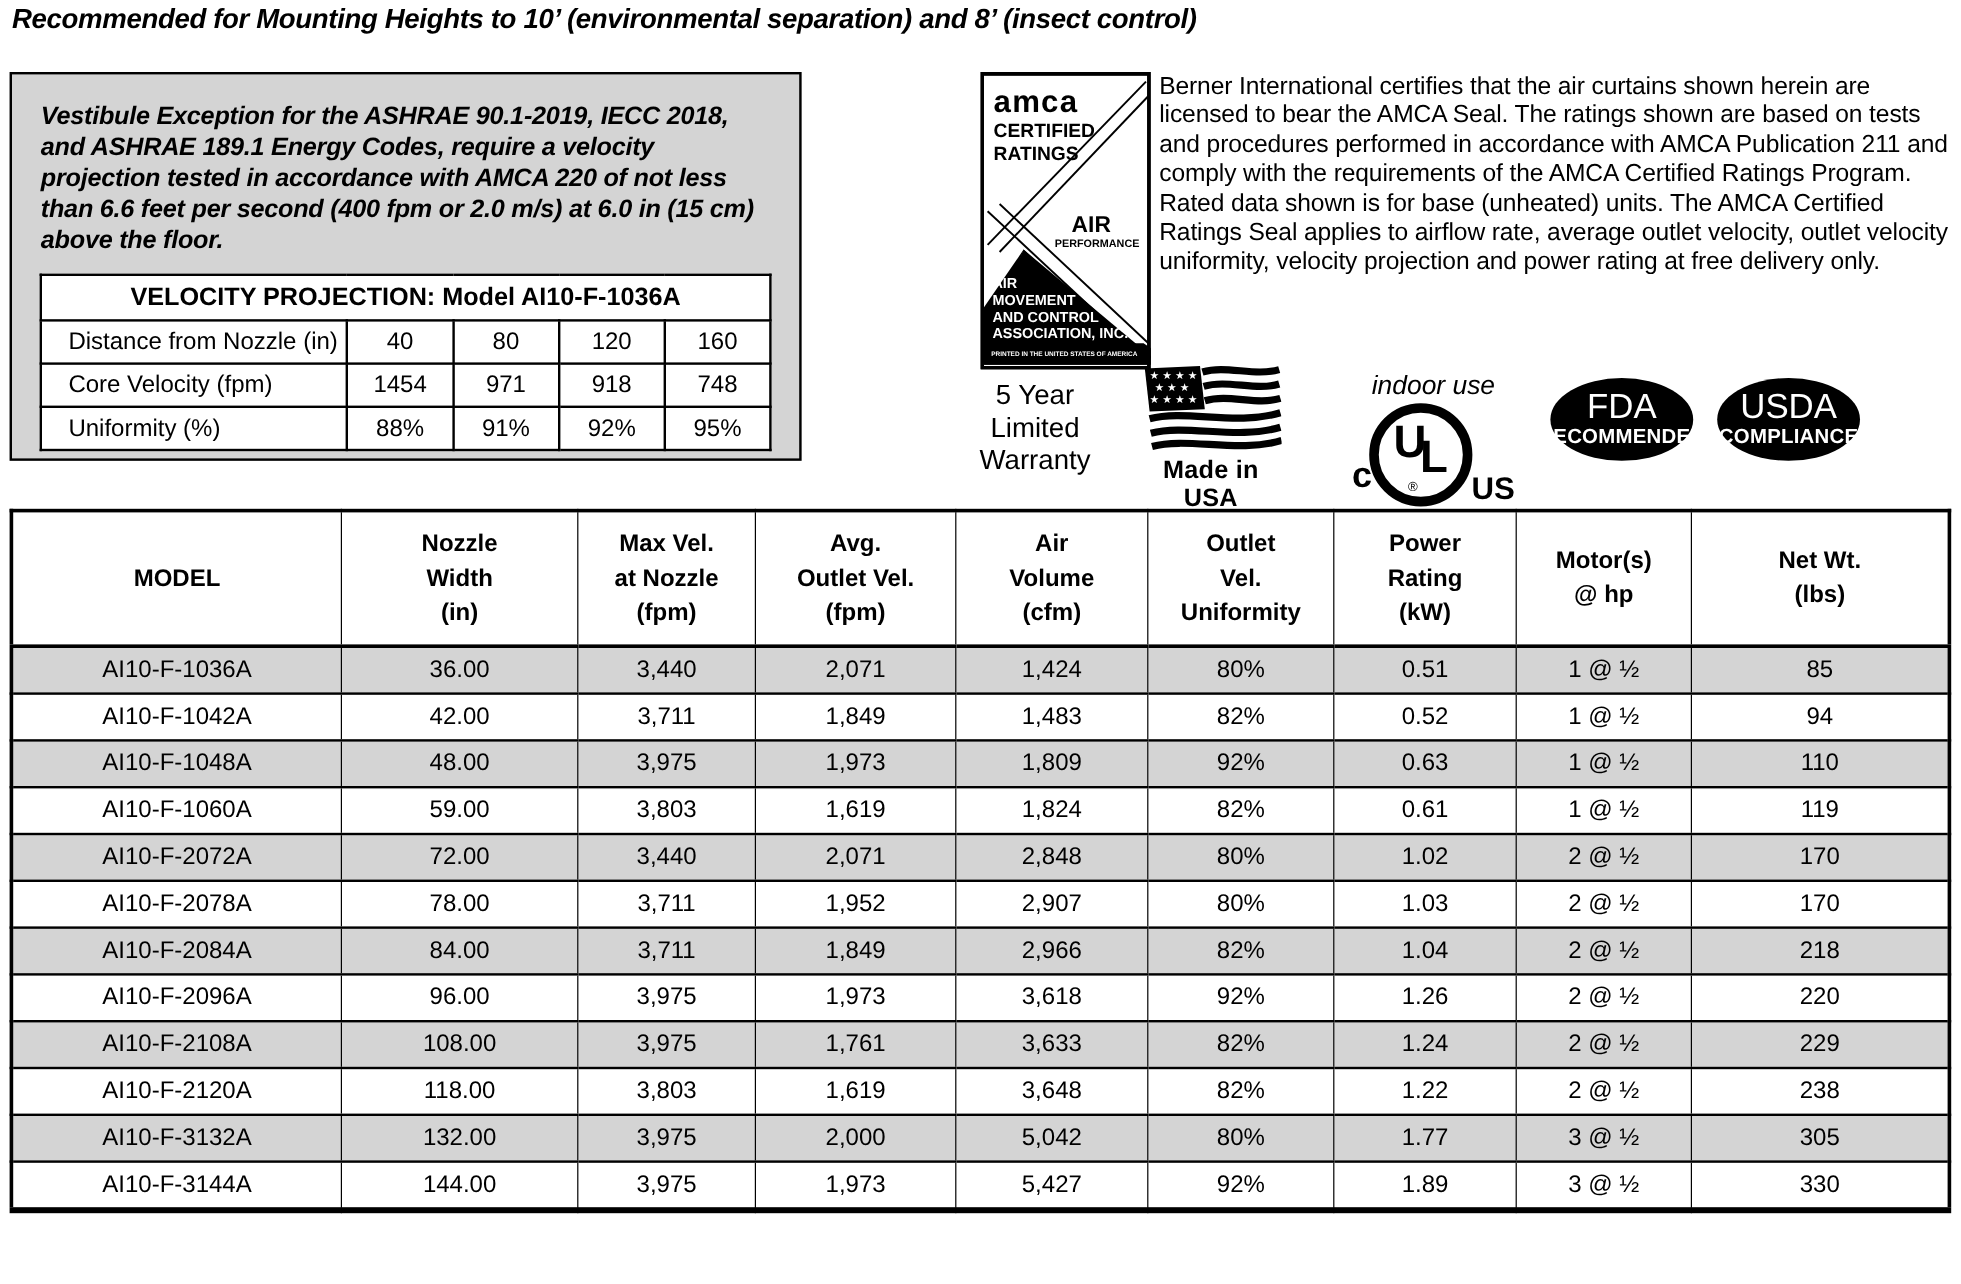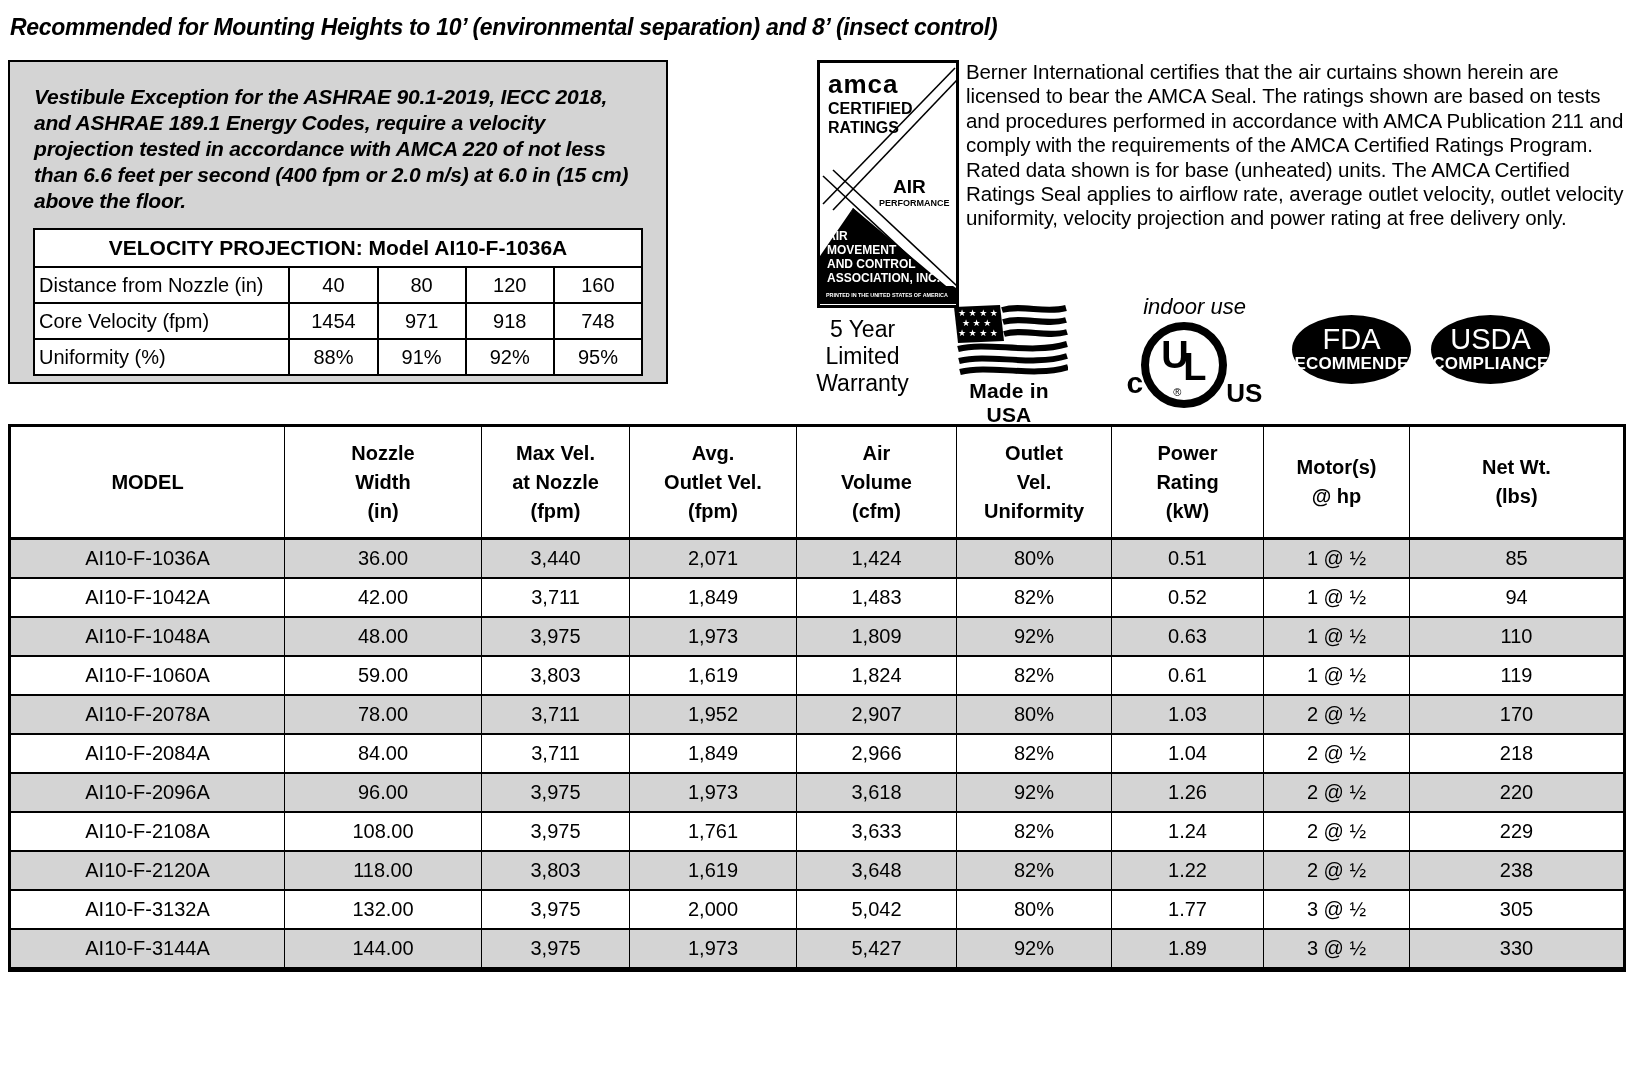--- a/index.html
+++ b/index.html
@@ -3,59 +3,59 @@
 <meta charset="utf-8">
 <style>
   html,body { margin:0; padding:0; }
   body {
     width:1634px; height:1070px; background:#fff; color:#000;
     font-family:"Liberation Sans", sans-serif; position:relative; overflow:hidden;
   }
 
   
   .page-heading {
-    position:absolute; left:10px; top:14px; width:1620px;
+    position:absolute; left:10px; top:2px; width:1620px;
     font-size:23px; font-weight:bold; font-style:italic; letter-spacing:-0.3px;
     white-space:nowrap;
   }
 
   
   .vestibule-box {
     position:absolute; left:8px; top:60px; width:660px; height:324px;
     background:#d4d4d4; border:2px solid #000; box-sizing:border-box;
   }
   .vestibule-text {
     margin:22px 24px 14px 24px; font-size:21px; font-weight:bold; font-style:italic;
     line-height:1.24; letter-spacing:-0.2px;
   }
   .velocity-table {
     border-collapse:collapse; background:#fff; margin:0 auto;
     width:calc(100% - 46px); font-size:20px; table-layout:fixed;
   }
   .velocity-table th, .velocity-table td { border:2px solid #000; text-align:center; padding:0; height:34px; }
   .velocity-table .vt-title { font-weight:bold; font-size:21px; height:36px; }
-  .velocity-table td.vt-label { text-align:left; padding-left:4px; }
+  .velocity-table td.vt-label { text-align:left; padding-left:22px; }
 
   
   .amca-seal { position:absolute; left:817px; top:60px; }
 
   
   .cert-text {
     position:absolute; left:966px; top:60px; width:664px;
     font-size:20.5px; line-height:24.4px; letter-spacing:-0.1px;
   }
 
   
   .warranty {
     position:absolute; left:795px; top:316px; width:135px; text-align:center;
     font-weight:normal; font-size:23px; line-height:1.18; white-space:pre-line;
   }
   .flag-block { position:absolute; left:946px; top:303px; width:126px; text-align:center; }
   .made-usa { font-weight:bold; font-size:21px; margin-top:0px; letter-spacing:0.2px; }
-  .indoor-ul { position:absolute; left:1112px; top:294px; width:165px; text-align:center; }
+  .indoor-ul { position:absolute; left:1112px; top:308px; width:165px; text-align:center; }
   .indoor-use { font-style:italic; font-size:22px; margin-bottom:2px; }
   .ul-row { display:flex; align-items:flex-end; justify-content:center; }
   .ul-c { font-weight:bold; font-size:30px; line-height:1; margin-right:-2px; margin-bottom:10px; }
   .ul-circle {
     width:70px; height:70px; border:8px solid #000; border-radius:50%;
     position:relative; background:#fff;
   }
   .ul-letter-u { position:absolute; left:12px; top:4px; font-weight:bold; font-size:38px; letter-spacing:-2px; }
   .ul-letter-l { position:absolute; left:34px; top:16px; font-weight:bold; font-size:38px; }
   .ul-reg { position:absolute; left:24px; bottom:2px; font-size:11px; }
@@ -279,20 +279,31 @@
           <td>59.00</td>
           <td>3,803</td>
           <td>1,619</td>
           <td>1,824</td>
           <td>82%</td>
           <td>0.61</td>
           <td>1 @ ½</td>
           <td>119</td>
         </tr>
         <tr>
+          <td>AI10-F-2072A</td>
+          <td>72.00</td>
+          <td>3,440</td>
+          <td>2,071</td>
+          <td>2,848</td>
+          <td>80%</td>
+          <td>1.02</td>
+          <td>2 @ ½</td>
+          <td>170</td>
+        </tr>
+        <tr>
           <td>AI10-F-2078A</td>
           <td>78.00</td>
           <td>3,711</td>
           <td>1,952</td>
           <td>2,907</td>
           <td>80%</td>
           <td>1.03</td>
           <td>2 @ ½</td>
           <td>170</td>
         </tr>

